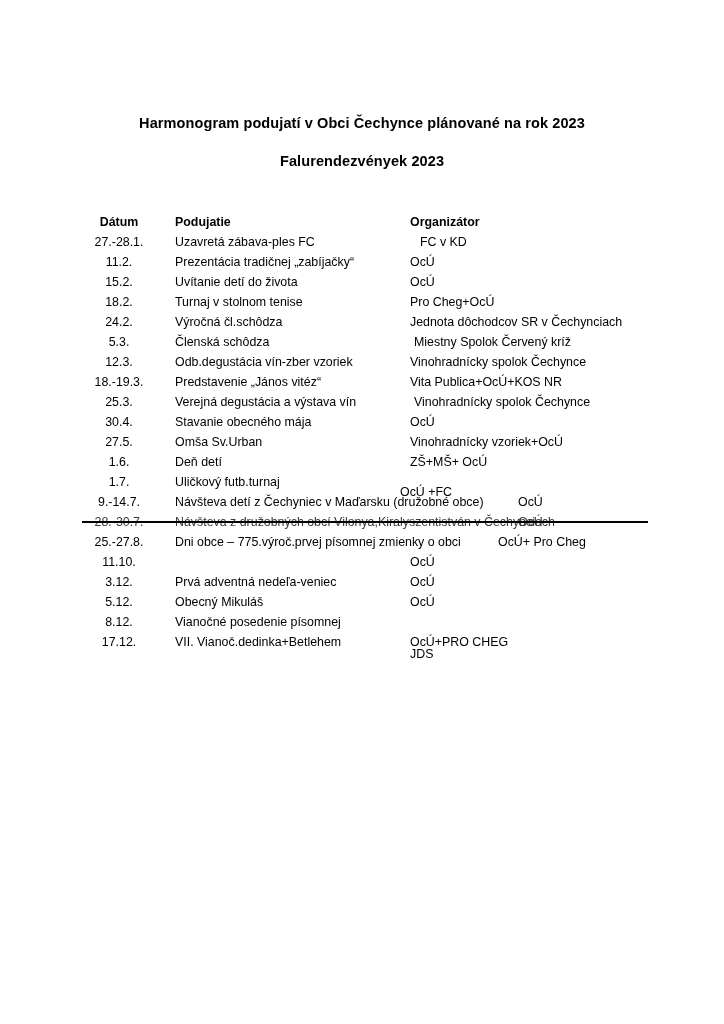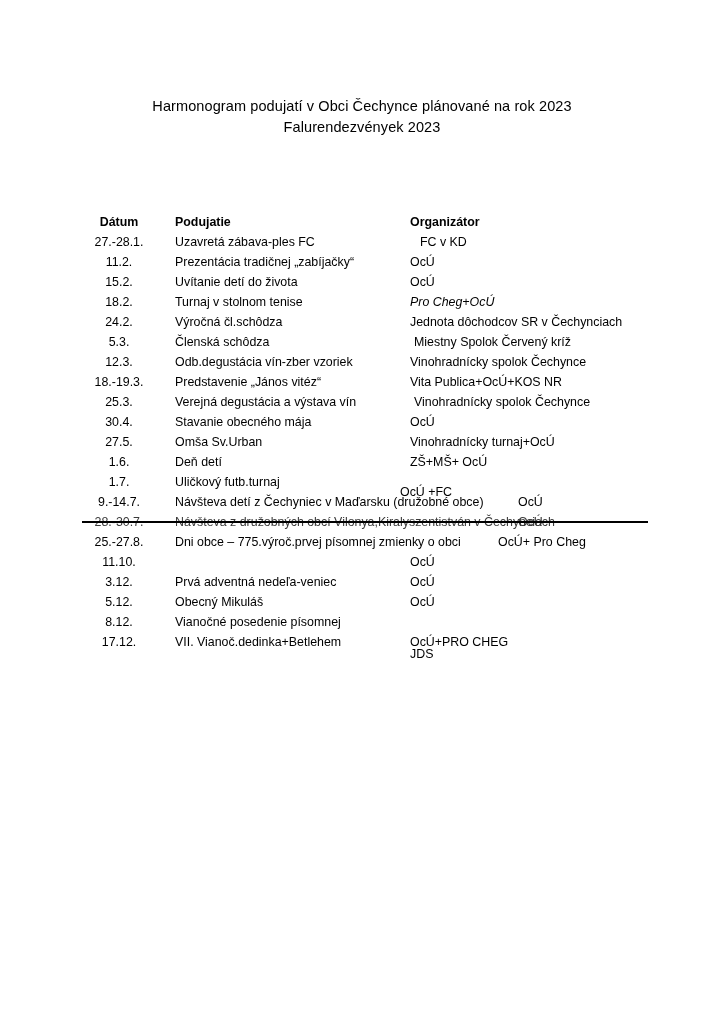--- a/index.html
+++ b/index.html
@@ -22,23 +22,24 @@
   }
   .title-block {
     position: absolute;
     top: 96px;
     left: 0;
     width: 724px;
     text-align: center;
   }
   .title-line {
     font-size: 14.5px;
-    font-weight: normal;
+    font-weight: bold;
     line-height: 21px;
     letter-spacing: 0.1px;
+    margin-top: 17px;
   }
   .table-wrap {
     position: absolute;
     top: 212px;
     left: 88px;
     width: 600px;
     text-align: center;
   }
   .row {
     position: relative;
@@ -106,21 +107,21 @@
           <span class="c-org" style="left: 322px;">OcÚ</span>
         </div>
         <div class="row">
           <span class="c-date">15.2.</span>
           <span class="c-event">Uvítanie detí do života</span>
           <span class="c-org" style="left: 322px;">OcÚ</span>
         </div>
         <div class="row">
           <span class="c-date">18.2.</span>
           <span class="c-event">Turnaj v stolnom tenise</span>
-          <span class="c-org" style="left: 322px; font-style: italic;">Pro Cheg+OcÚ</span>
+          <span class="c-org" style="left: 322px;">Pro Cheg+OcÚ</span>
         </div>
         <div class="row">
           <span class="c-date">24.2.</span>
           <span class="c-event">Výročná čl.schôdza</span>
           <span class="c-org" style="left: 322px;">Jednota dôchodcov SR v Čechynciach</span>
         </div>
         <div class="row">
           <span class="c-date"> 5.3.</span>
           <span class="c-event">Členská schôdza</span>
           <span class="c-org" style="left: 326px;">Miestny Spolok Červený kríž</span>
@@ -141,21 +142,21 @@
           <span class="c-org" style="left: 326px;">Vinohradnícky spolok Čechynce</span>
         </div>
         <div class="row">
           <span class="c-date">30.4.</span>
           <span class="c-event">Stavanie obecného mája</span>
           <span class="c-org" style="left: 322px;">OcÚ</span>
         </div>
         <div class="row">
           <span class="c-date">27.5.</span>
           <span class="c-event">Omša Sv.Urban</span>
-          <span class="c-org" style="left: 322px;">Vinohradnícky turnaj+OcÚ</span>
+          <span class="c-org" style="left: 322px;">Vinohradnícky vzoriek+OcÚ</span>
         </div>
         <div class="row">
           <span class="c-date">1.6.</span>
           <span class="c-event">Deň detí</span>
           <span class="c-org" style="left: 322px;">ZŠ+MŠ+ OcÚ</span>
         </div>
         <div class="row">
           <span class="c-date">1.7.</span>
           <span class="c-event">Uličkový futb.turnaj</span>
           <span class="c-org" style="left: 312px; margin-top: 10px;">OcÚ +FC</span>

